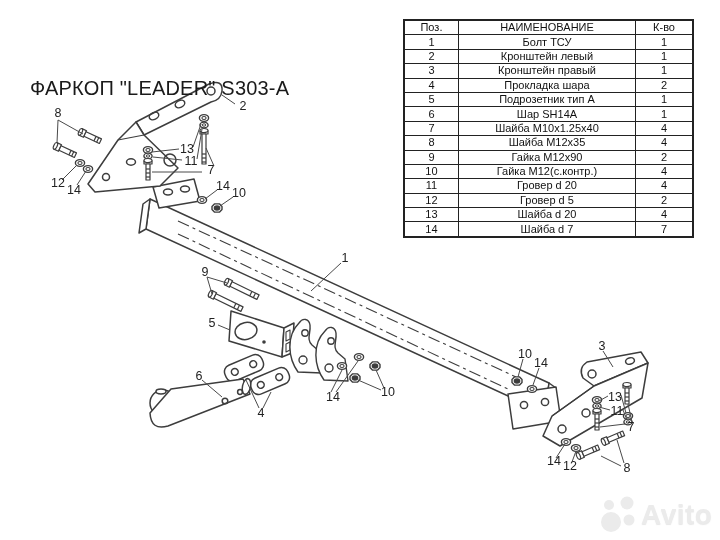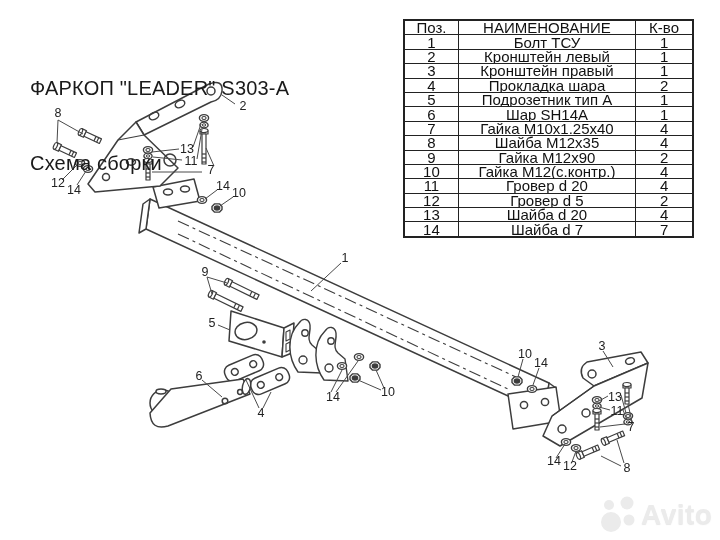--- a/index.html
+++ b/index.html
@@ -2,21 +2,21 @@
 <html><head>
 <meta charset="utf-8">
 <style>
   html,body{margin:0;padding:0;background:#fff;}
   .stage{position:relative;width:720px;height:540px;background:#fff;overflow:hidden;
          font-family:"Liberation Sans", sans-serif;}
   .title{position:absolute;left:30px;top:26px;font-size:20px;line-height:25px;color:#1a1a1a;
          letter-spacing:0.2px;white-space:pre;}
   .drawing{position:absolute;left:0;top:0;width:720px;height:540px;}
   table.parts{position:absolute;left:403px;top:19px;width:291px;border-collapse:collapse;
-         table-layout:fixed;font-size:15px;color:#111;background:#fff;
+         table-layout:fixed;font-size:11px;color:#111;background:#fff;
          border:2px solid #222;}
   table.parts td,table.parts th{border:1px solid #222;text-align:center;padding:0;
          height:13.4px;line-height:13px;font-weight:400;overflow:hidden;white-space:nowrap;}
   table.parts th{font-weight:400;}
   .col-pos{width:54px;} .col-name{width:176px;} .col-qty{width:57px;}
   .watermark{position:absolute;left:599px;top:496px;display:flex;align-items:center;
          color:#ebebeb;text-shadow:0 1px 1px rgba(120,120,120,0.18);}
   .watermark .wm-text{font-size:28px;font-weight:bold;letter-spacing:0.5px;}
 </style>
 </head>
@@ -255,21 +255,20 @@
       <text x="617" y="415">11</text>
       <text x="631" y="431">7</text>
       <text x="554" y="465">14</text>
       <text x="570" y="470">12</text>
       <text x="627" y="472">8</text>
     </g>
   </svg>
 
   <div class="title">
     <div>ФАРКОП "LEADER" S303-A</div>
-    <div>Схема сборки</div>
   </div>
 
   <table class="parts">
     <colgroup>
         <col class="col-pos">
         <col class="col-name">
         <col class="col-qty">
       </colgroup>
     <thead>
       <tr>
@@ -304,21 +303,21 @@
           <td>Подрозетник тип А</td>
           <td>1</td>
         </tr>
       <tr>
           <td>6</td>
           <td>Шар SH14A</td>
           <td>1</td>
         </tr>
       <tr>
           <td>7</td>
-          <td>Гайка M10x1.25x40</td>
+          <td>Шайба M10x1.25x40</td>
           <td>4</td>
         </tr>
       <tr>
           <td>8</td>
           <td>Шайба M12x35</td>
           <td>4</td>
         </tr>
       <tr>
           <td>9</td>
           <td>Гайка M12x90</td>

